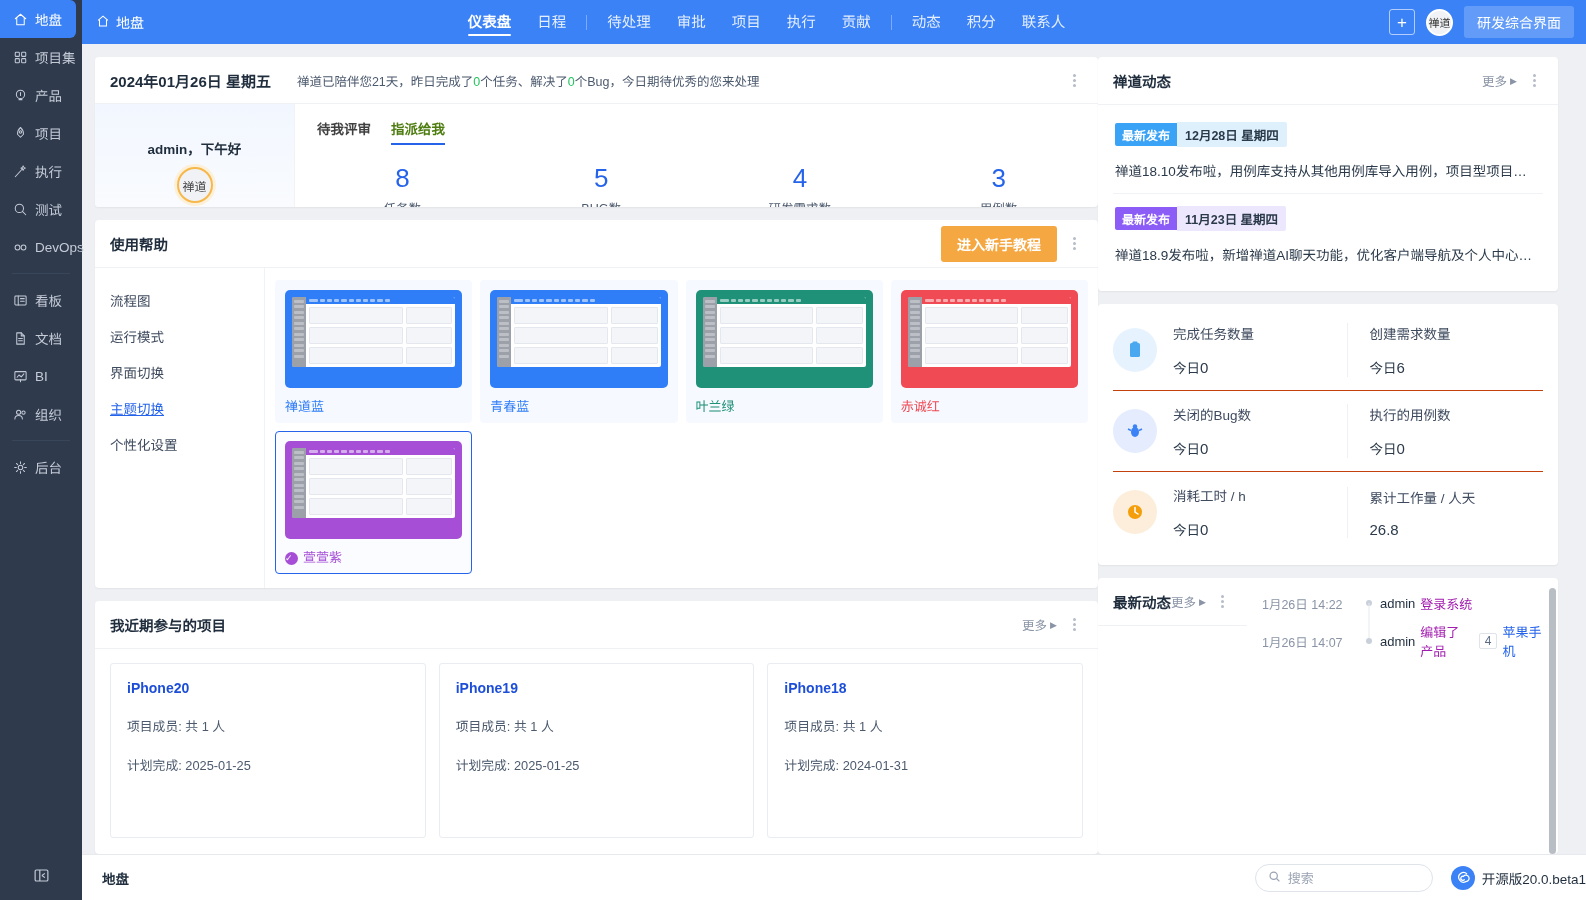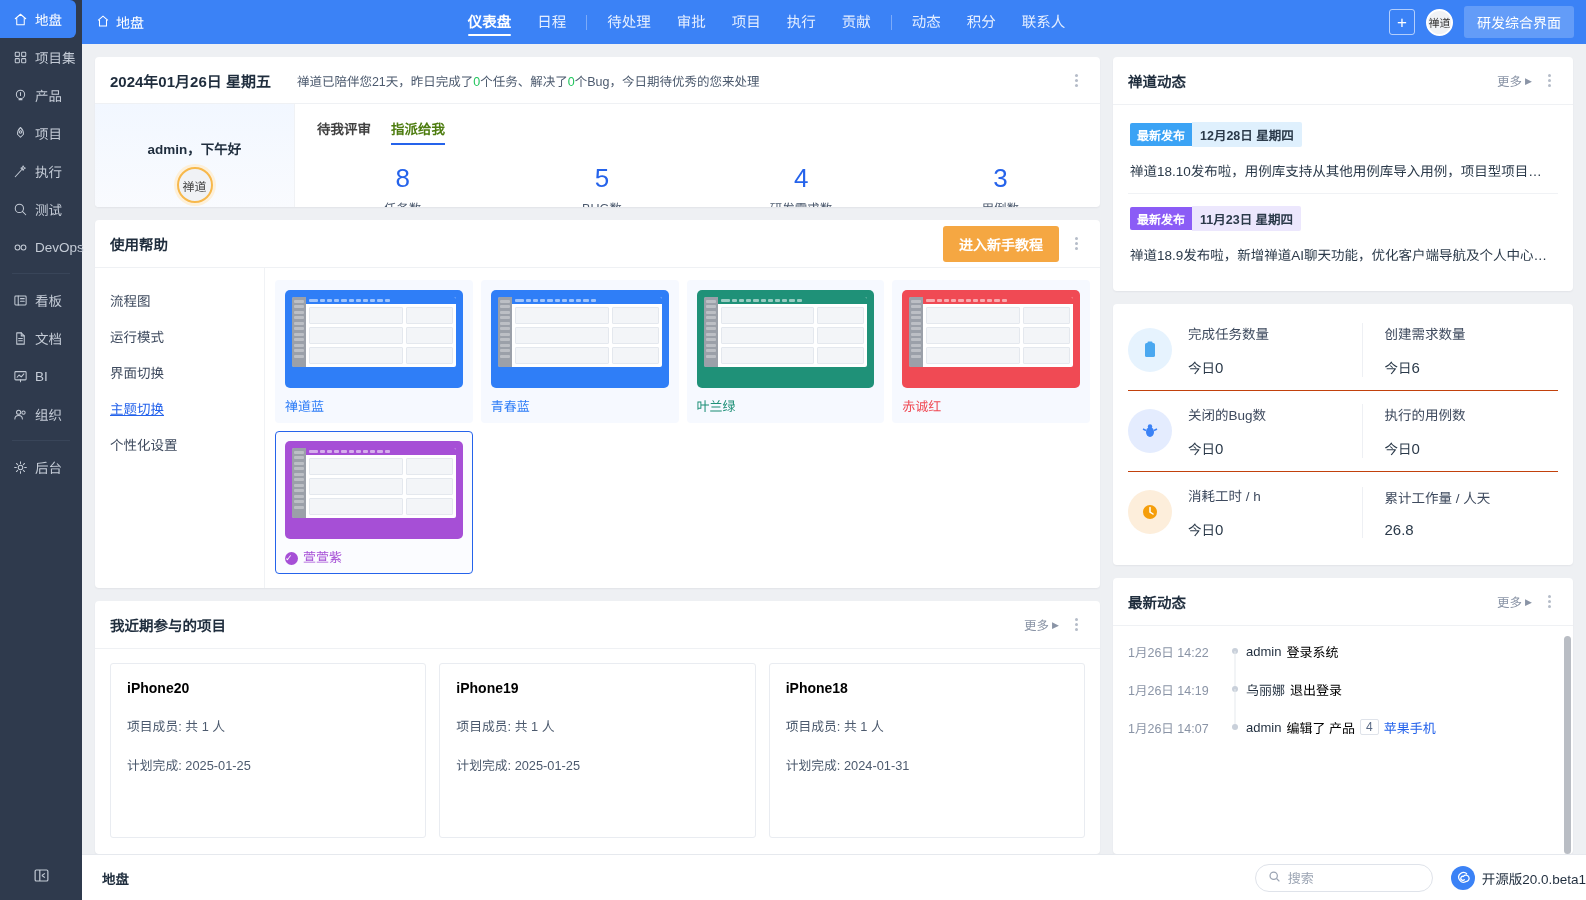--- a/index.html
+++ b/index.html
@@ -77,22 +77,22 @@
     display: flex; align-items: center; justify-content: center;
     overflow: hidden; cursor: pointer; border: 2px solid #fff;
   }
   .ui-btn {
     background: #ffffff35; color: #fff; border-radius: 3px;
     padding: 6px 13px; font-size: 14px; cursor: pointer; white-space: nowrap;
   }
 
   
   .content {
-    flex: 1; display: flex; gap: 13px;
-    padding: 13px 13px 0 13px;
+    flex: 1; display: flex; 
+    padding: 13px 28px 0 13px;
     overflow: hidden;
     background: #eef0f3;
   }
   .col-left { flex: 1 1 auto; min-width: 0; display: flex; flex-direction: column; gap: 13px; }
   .col-right { flex: 0 0 460px; display: flex; flex-direction: column; gap: 13px; }
 
   .card { background: #fff; border-radius: 4px; box-shadow: 0 1px 2px rgba(30,40,60,.06); }
   .card-hd {
     display: flex; align-items: center; height: 48px;
     padding: 0 15px; border-bottom: 1px solid #eff1f4;
@@ -162,21 +162,21 @@
   .tb-colB { flex: 1; display: flex; flex-direction: column; gap: 3px; }
   .tb-box { background: #f3f5f8; border: .5px solid #e4e8ee; border-radius: 1px; flex: 1; }
   .theme-name { text-align: left; font-size: 13px; margin-top: 8px; }
   .theme-name .chk { display: inline-block; width: 13px; height: 13px; border-radius: 50%; color: #fff; font-size: 9px; line-height: 13px; margin-right: 5px; vertical-align: middle; }
   .theme-name u { text-decoration: none; }
   .theme-card.selected .theme-name u { }
 
   
   .proj-body { display: flex; gap: 13px; padding: 14px 15px 16px 15px; }
   .proj-card { flex: 1; border: 1px solid #e9ecf1; border-radius: 3px; padding: 16px 16px 0 16px; height: 175px; cursor: pointer; }
-  .proj-name { font-size: 14px; font-weight: bold; color: #000000; }
+  .proj-name { font-size: 14px; font-weight: bold; color: #1d4ed8; }
   .proj-line { font-size: 12.8px; color: #4c5a6e; margin-top: 20px; }
 
   
   .news-body { padding: 5px 15px 14px 15px; }
   .news-item { padding: 12px 2px 13px 2px; cursor: pointer; }
   .news-item + .news-item { border-top: 1px solid #f0f2f5; }
   .news-tags { display: flex; align-items: center; }
   .tag-new { color: #fff; font-size: 12px; font-weight: bold; padding: 3px 7px; border-radius: 2px 0 0 2px; }
   .tag-date { font-size: 12.5px; font-weight: bold; color: #2b3a4a; padding: 3px 8px; border-radius: 0 2px 2px 0; }
   .news-txt { font-size: 13.5px; color: #2b3a4a; margin-top: 13px; white-space: nowrap; overflow: hidden; text-overflow: ellipsis; }
@@ -191,30 +191,30 @@
     display: flex; align-items: center; justify-content: center;
   }
   .medal svg { width: 20px; height: 20px; }
   .ach-half { flex: 1; padding-left: 4px; }
   .ach-half + .ach-half { border-left: 1px solid #eef0f4; padding-left: 22px; }
   .ach-lbl { font-size: 13.5px; color: #3e4a5e; }
   .ach-val { font-size: 13.5px; color: #2b3a4a; margin-top: 14px; }
   .ach-val .n { font-size: 15px; }
 
   
-  .act-card { flex: 1; display: flex; flex-direction: column; min-height: 0; }
+  .act-card { flex: 1; display: flex; flex-direction: row; min-height: 0; }
   .act-scroll { flex: 1; overflow: hidden; position: relative; padding: 6px 0 0 0; }
   .act-row { display: flex; align-items: center; height: 38px; padding: 0 15px; font-size: 13px; }
   .act-time { width: 96px; flex: 0 0 96px; color: #8a94a6; font-size: 12.5px; }
   .act-dot-wrap { width: 22px; flex: 0 0 22px; display: flex; justify-content: center; position: relative; }
   .act-dot { width: 6px; height: 6px; border-radius: 50%; background: #c9d0da; }
   .act-line { position: absolute; left: 50%; top: 50%; width: 1px; height: 38px; background: #e6e9ee; transform: translateX(-50%); }
   .act-txt { color: #1f2d3d; display: flex; align-items: center; gap: 5px; flex-wrap: nowrap; }
   .act-txt .u { color: #1f2d3d; }
-  .act-txt .a { color: #000000; }
+  .act-txt .a { color: #a21caf; }
   .act-txt .lnk { color: #2563eb; cursor: pointer; }
   .act-txt .idbox { border: 1px solid #dfe3ea; border-radius: 2px; padding: 0 5px; font-size: 12px; color: #5a6a85; }
   .vscroll { position: absolute; right: 2px; top: 10px; width: 7px; bottom: 0; background: #b9bdc4; border-radius: 4px; }
 
   
   .footer {
     height: 46px; flex: 0 0 46px; background: #fff;
     display: flex; align-items: center; padding: 0 0 0 20px;
     border-top: 1px solid #e6e9ee;
   }
@@ -863,31 +863,20 @@
                   <div class="act-dot-wrap">
                     <div class="act-line"></div>
                     <div class="act-dot"></div>
                   </div>
                   <div class="act-txt">
                     <span class="u">admin</span>
                     <span class="a">登录系统</span>
                   </div>
                 </div>
                 <div class="act-row">
-                  <div class="act-time">1月26日 14:19</div>
-                  <div class="act-dot-wrap">
-                    <div class="act-line"></div>
-                    <div class="act-dot"></div>
-                  </div>
-                  <div class="act-txt">
-                    <span class="u">乌丽娜</span>
-                    <span class="a">退出登录</span>
-                  </div>
-                </div>
-                <div class="act-row">
                   <div class="act-time">1月26日 14:07</div>
                   <div class="act-dot-wrap">
                     <div class="act-dot"></div>
                   </div>
                   <div class="act-txt">
                     <span class="u">admin</span>
                     <span class="a">编辑了 产品</span>
                     <span class="idbox">4</span>
                     <span class="lnk">苹果手机</span>
                   </div>

